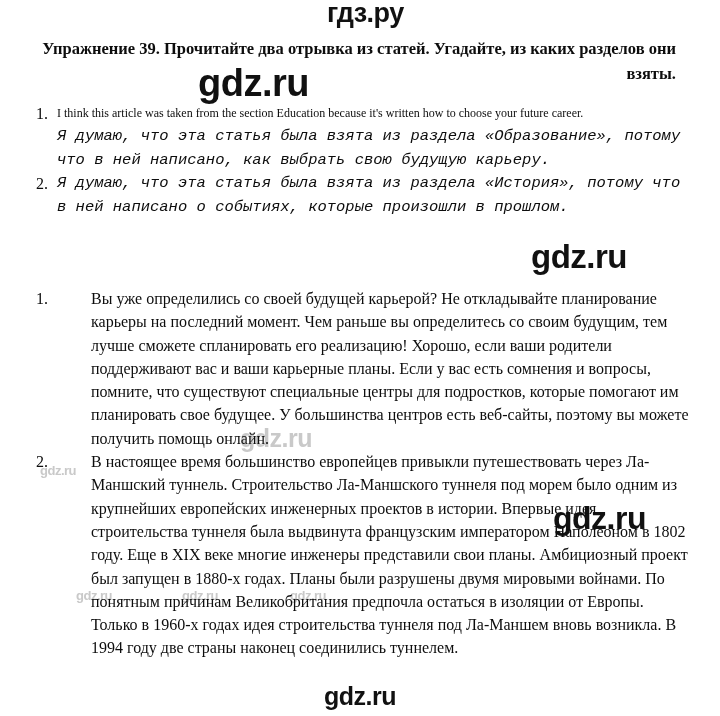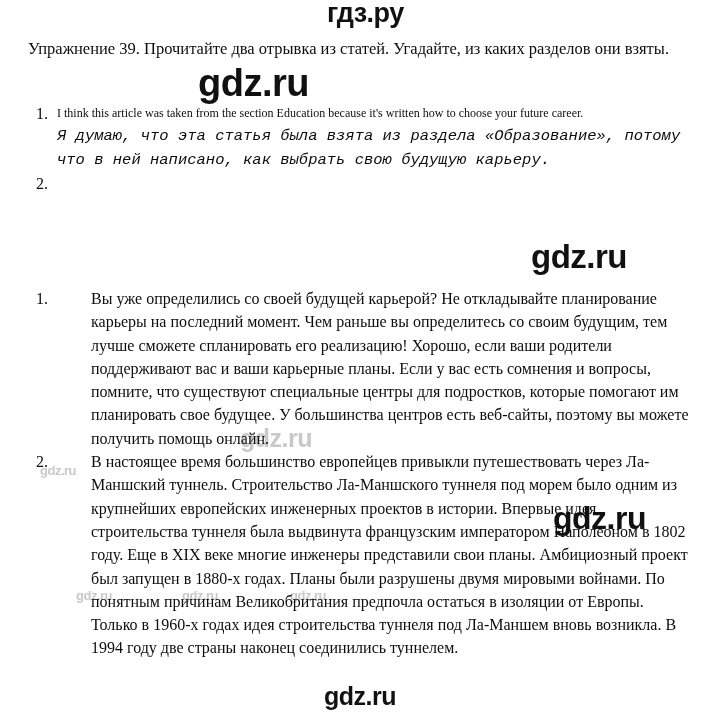--- a/index.html
+++ b/index.html
@@ -48,23 +48,23 @@
     z-index: 2;
     padding: 0;
   }
 
   .task-heading {
     position: absolute;
     left: 28px;
     top: 36px;
     width: 648px;
     font-size: 16.5px;
-    font-weight: 400;
+    font-weight: 700;
     line-height: 25px;
-    text-align: left;
+    text-align: right;
   }
 
   .block {
     position: absolute;
     left: 18px;
     width: 672px;
   }
   .block-answers { top: 102px; }
   .block-texts   { top: 287px; }
 
@@ -129,20 +129,21 @@
       <div class="marker">1.</div>
       <div class="body">
         <div class="line-en">I think this article was taken from the section Education because it's written how to choose your future career.</div>
         <div class="line-ru-it">Я думаю, что эта статья была взята из раздела «Образование», потому что в ней написано, как выбрать свою будущую карьеру.</div>
       </div>
     </div>
 
     <div class="item">
       <div class="marker">2.</div>
       <div class="body">
+        <div class="line-ru-it">Я думаю, что эта статья была взята из раздела «История», потому что в ней написано о событиях, которые произошли в прошлом.</div>
       </div>
     </div>
 
   </div>
 
   <div class="block block-texts">
 
     <div class="item">
       <div class="marker">1.</div>
       <div class="body">

